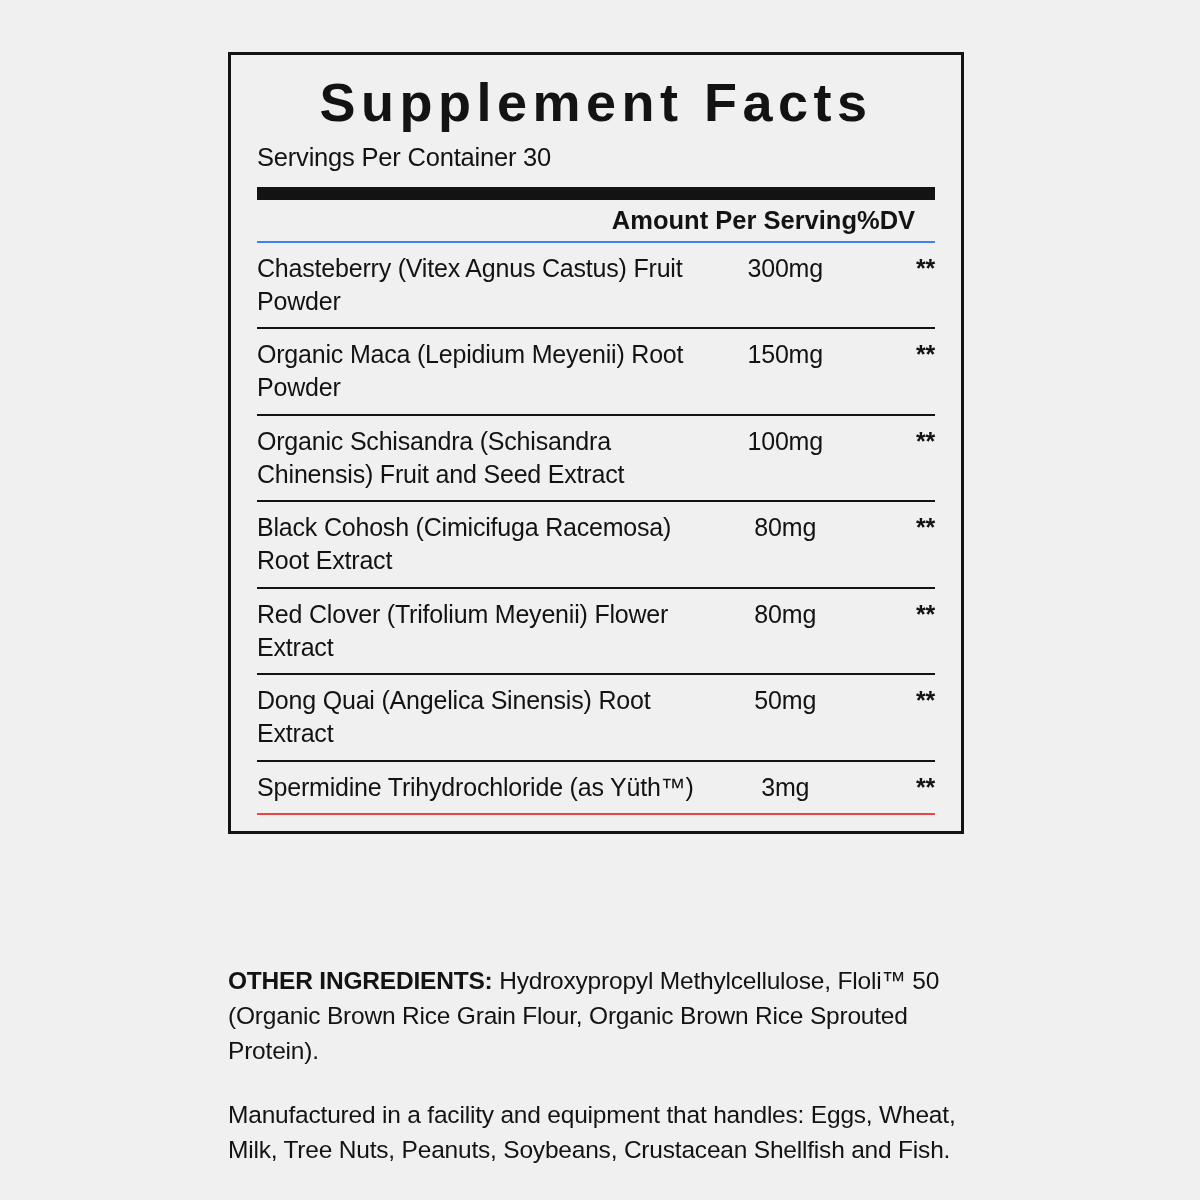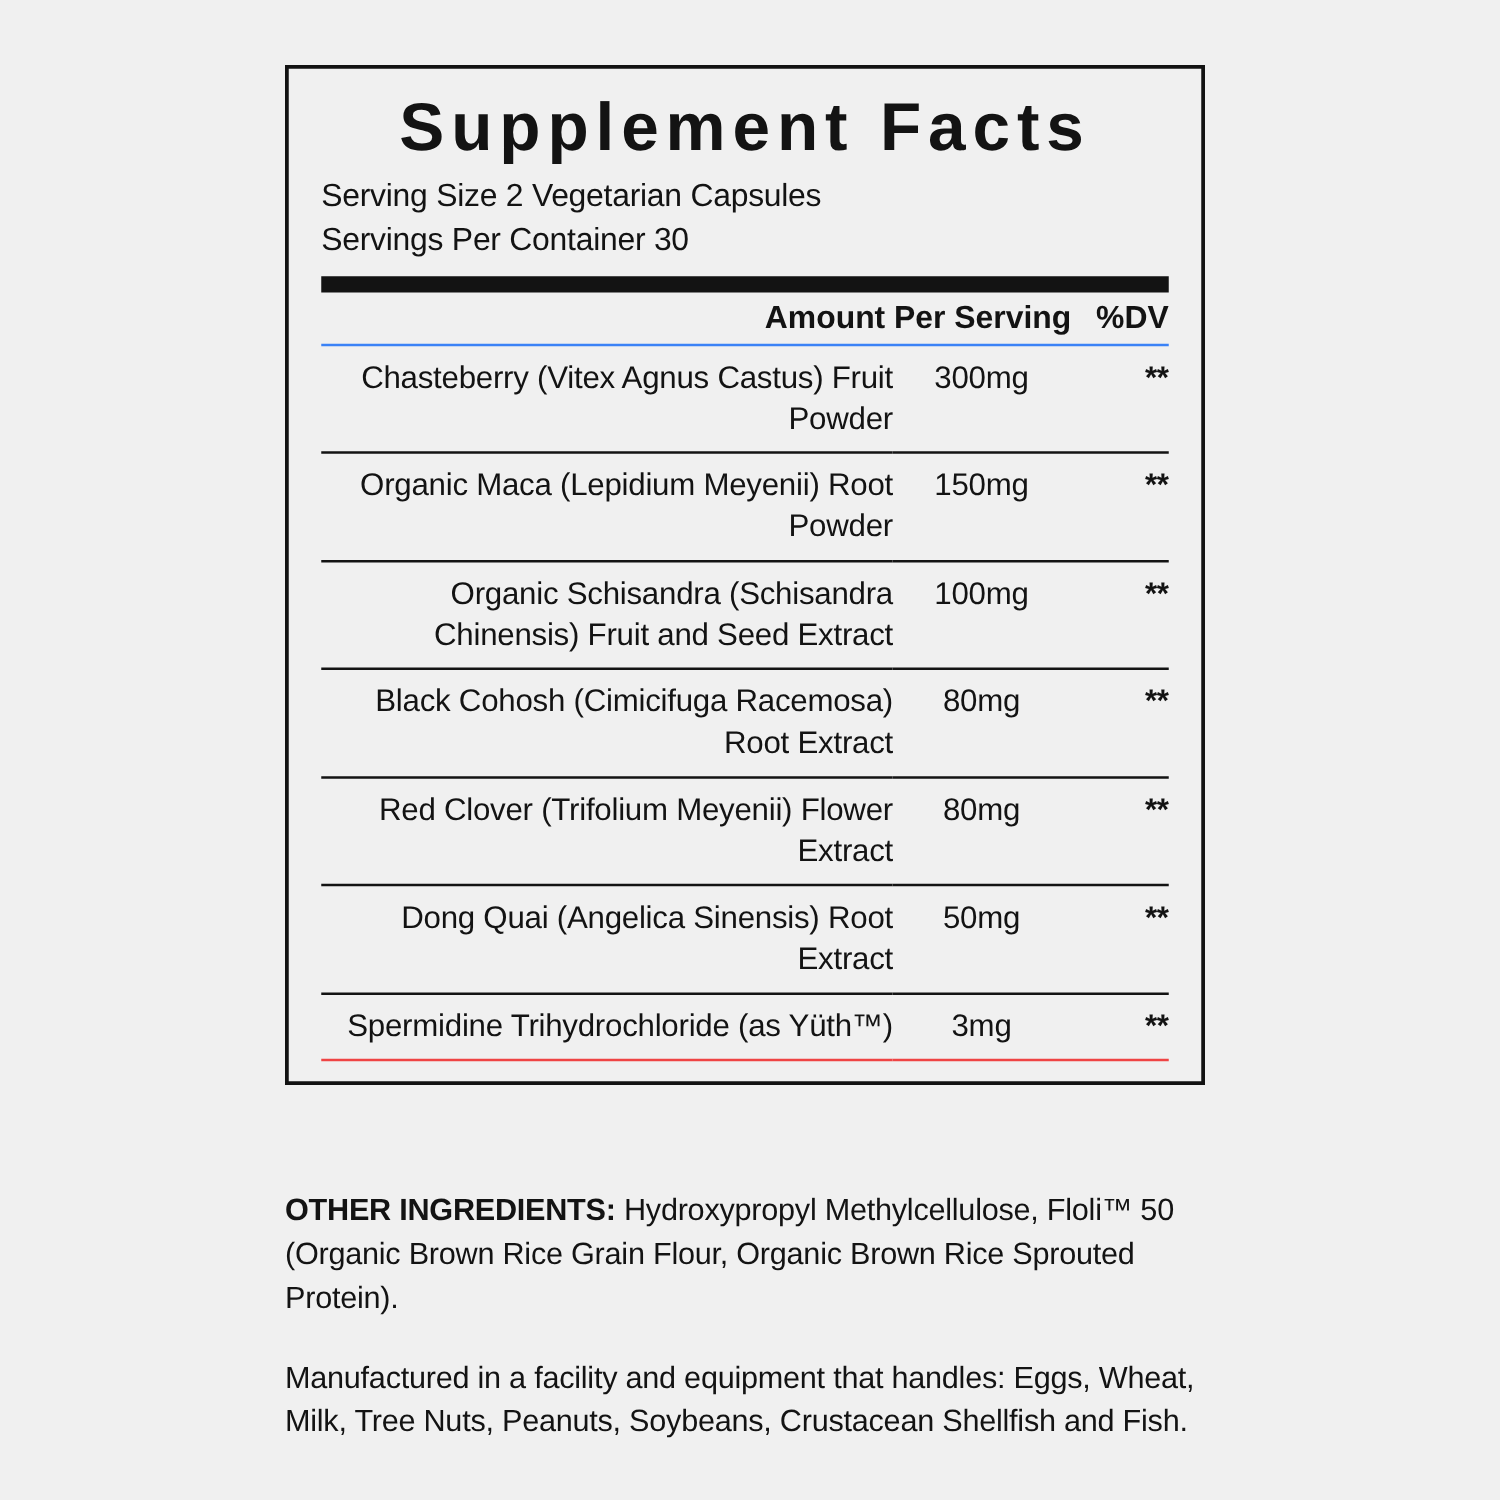--- a/index.html
+++ b/index.html
@@ -65,21 +65,20 @@
     font-weight: 700;
     font-size: 25.5px;
     padding: 6px 0 6px 0;
     border-bottom: 2px solid #3b82f6;
   }
   .amount-row .aps {
     text-align: right;
   }
   .amount-row .dv {
     width: 78px;
-    text-align: right;
   }
 
   table.ing {
     width: 100%;
     border-collapse: collapse;
     table-layout: fixed;
   }
   table.ing td {
     vertical-align: top;
     font-size: 25px;
@@ -87,21 +86,20 @@
     padding: 9px 0 9px 0;
     border-bottom: 2px solid #131313;
     letter-spacing: -0.2px;
   }
   table.ing tr:last-child td {
     border-bottom: 2px solid #ef4444;
   }
   td.name {
     padding-left: 14px;
     width: 452px;
-    text-align: right;
   }
   td.amt {
     text-align: center;
     width: 140px;
     white-space: nowrap;
   }
   td.pdv {
     text-align: right;
     width: 78px;
     font-weight: 700;
@@ -121,37 +119,36 @@
   .below {
     position: absolute;
     left: 228px;
     top: 952px;
     width: 750px;
   }
   .para {
     font-size: 24.5px;
     line-height: 1.42;
     letter-spacing: -0.2px;
-    margin: 0 0 30px 0;
+    margin: 12px 0 30px 0;
   }
   .para:last-child { margin-bottom: 0; }
   .lead {
     font-weight: 700;
   }
 </style>
 </head>
 <body>
 
 <div id="page">
 
   <div class="panel">
 
     <div class="sf-title">Supplement Facts</div>
 
-    <div class="serving-line">Serving Size 2 Vegetarian Capsules</div>
     <div class="serving-line">Servings Per Container 30</div>
 
     <div class="thick-rule"></div>
 
     <div class="amount-row">
       <div class="aps">Amount Per Serving</div>
       <div class="dv">%DV</div>
     </div>
 
     <table class="ing">

